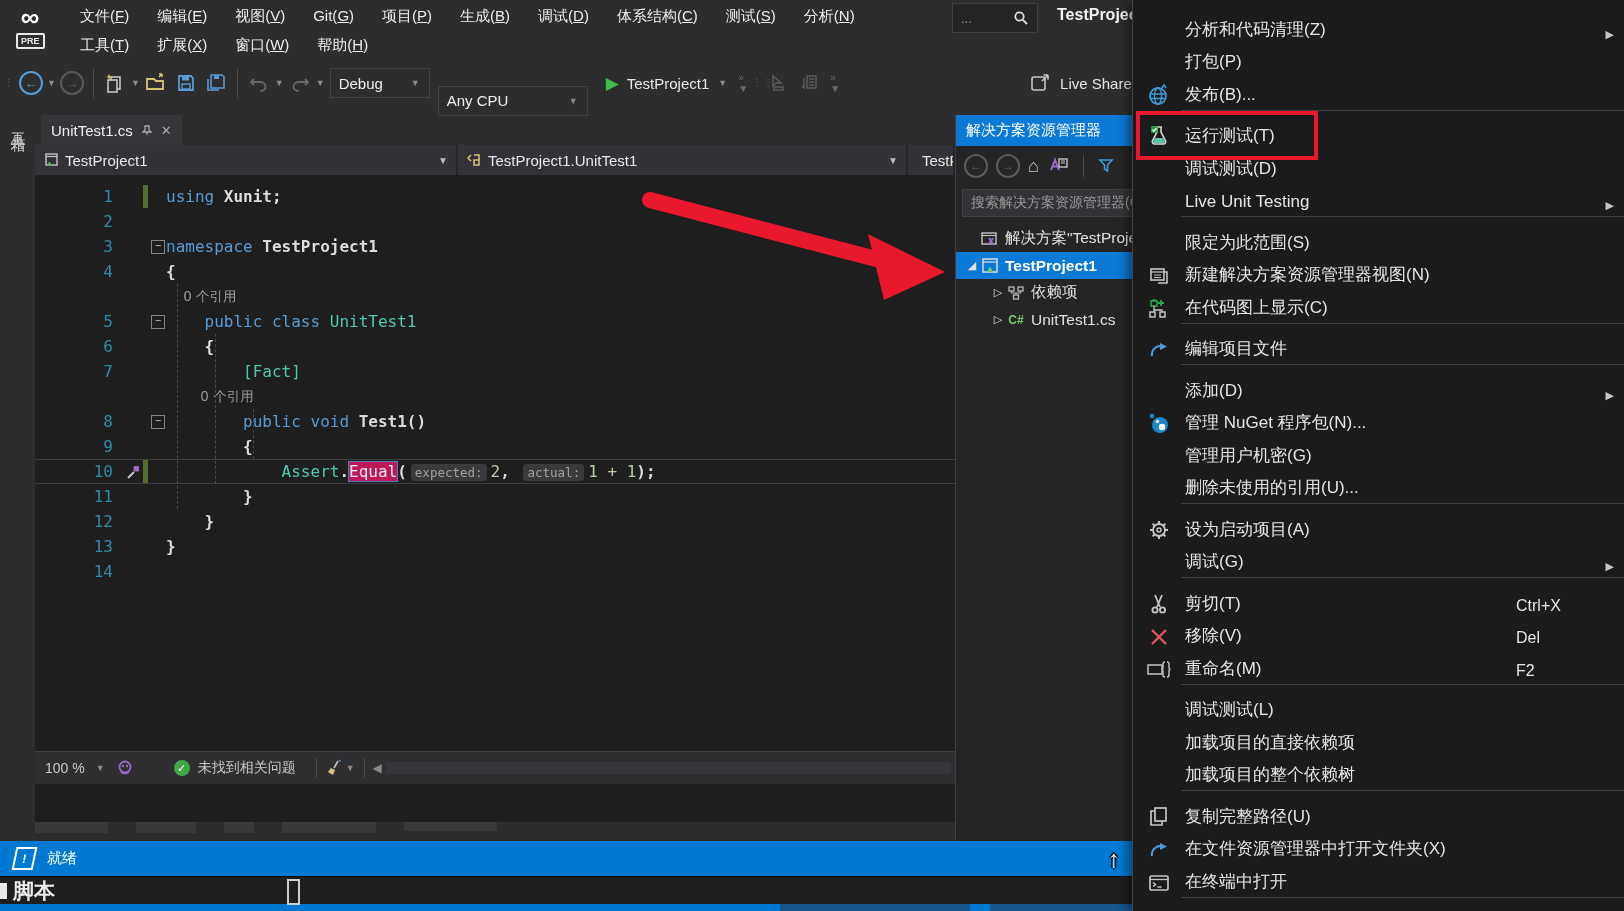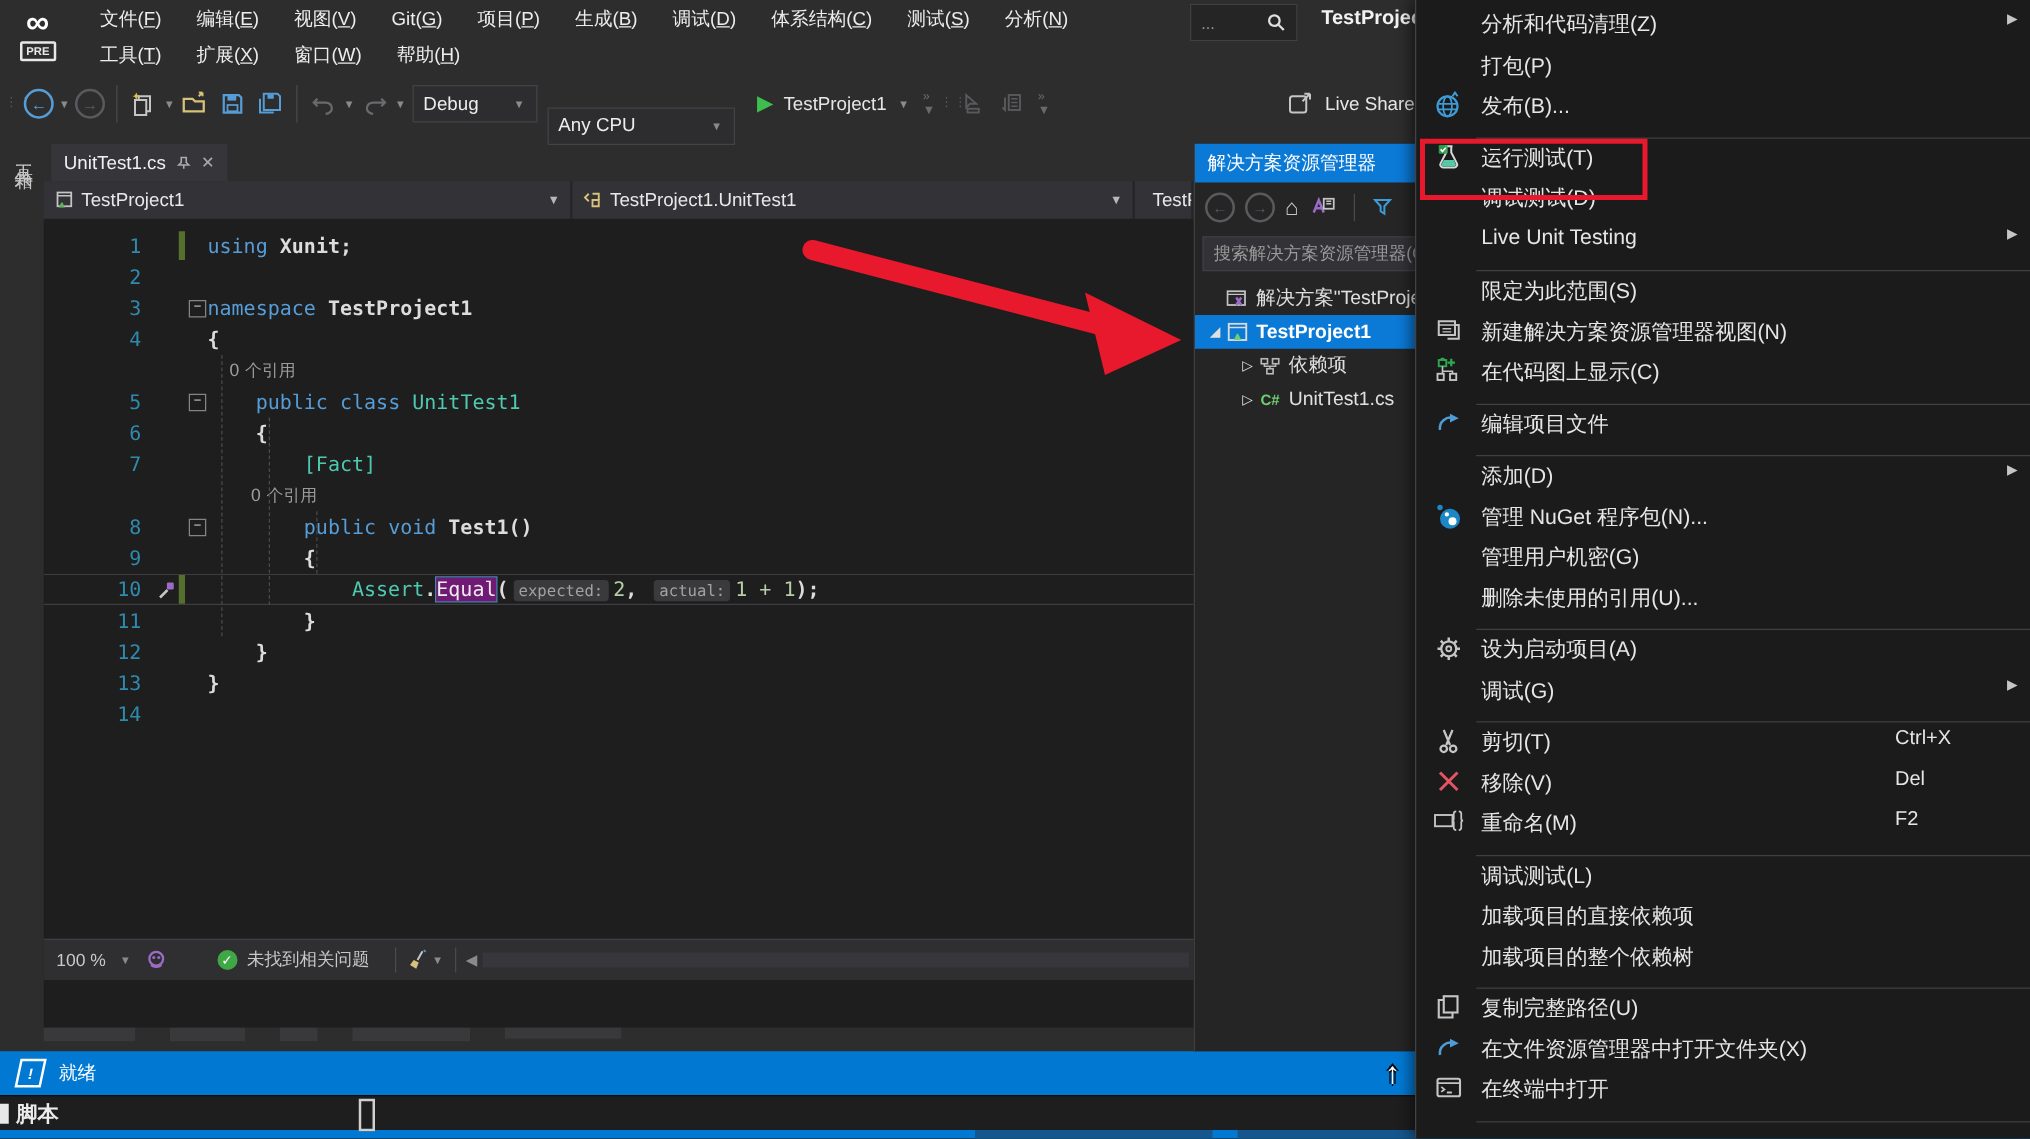--- a/index.html
+++ b/index.html
@@ -47,59 +47,59 @@
   .c-tool{width:18px;flex:none;}
   .c-chg{width:5px;height:23px;flex:none;margin-right:2px;}
   .c-chg.on{background:#54702C;}
   .c-fold{width:16px;flex:none;display:flex;align-items:center;justify-content:center;}
   .fold-box{width:12px;height:12px;border:1px solid #858585;color:#C8C8C8;font-size:10px;line-height:10px;text-align:center;background:#1E1E1E;}
   .c-code{white-space:pre;flex:1;}
   .tok-kw{color:#569CD6;}
   .tok-pl{color:#DCDCDC;font-weight:bold;}
   .tok-ty{color:#4EC9B0;}
   .tok-num{color:#B5CEA8;}
-  .tok-sel{background:#701a75;outline:1px solid #4B82B8;color:#ECECEC;}
+  .tok-sel{background:#be185d;outline:1px solid #4B82B8;color:#ECECEC;}
   .tok-hint{background:#3A3A3C;color:#A2A2A2;border-radius:3px;font-size:12.5px;padding:1px 4px;margin:0 4px;font-family:"DejaVu Sans Mono",monospace;}
   .crow.lens{color:#9B9B9B;font-family:"DejaVu Sans","Liberation Sans",sans-serif;font-size:13.5px;}
   .crow.current{box-shadow:inset 0 1px 0 #3E3E42, inset 0 -1px 0 #3E3E42;}
   .guide{position:absolute;border-left:1px dashed #4A4A4A;width:0;}
   #editor-bottom{left:0;top:636px;width:920px;height:32px;background:#2F2F32;display:flex;align-items:center;font-size:14px;color:#C8C8C8;border-top:1px solid #3F3F42;}
   #zoom-box{display:flex;align-items:center;gap:10px;padding:0 10px;}
   .check-circle{width:16px;height:16px;border-radius:50%;background:#3FA745;color:#fff;font-size:11px;display:flex;align-items:center;justify-content:center;}
   .vbar{width:1px;height:20px;background:#4A4A4E;margin:0 8px;}
   #hscroll{flex:1;height:12px;background:#37373B;margin:0 4px;}
   
   #bottom-tabs{left:35px;top:797px;width:900px;height:44px;display:flex;gap:28px;z-index:4;}
   .btab{display:flex;flex-direction:column;gap:6px;}
   .btab .lbl{font-size:15px;color:#D6D6D6;white-space:nowrap;}
   .btab .bar{height:11px;background:#39393C;}
   #statusbar{left:0;top:841px;width:1624px;height:35px;background:#0179D3;display:flex;align-items:center;z-index:6;color:#fff;}
   #fb-icon{width:17px;height:19px;border:2px solid #fff;transform:skewX(-12deg);margin:0 12px 0 14px;display:flex;align-items:center;justify-content:center;font-size:12px;font-weight:bold;}
   #cursor-up{left:1108px;top:845px;font-size:24px;font-weight:bold;color:#fff;z-index:7;
     text-shadow:-2px 0 0 #000,2px 0 0 #000,0 -2px 0 #000,0 2px 0 #000;}
   #script-strip{left:0;top:876px;width:1624px;height:28px;background:#1E1E1E;display:flex;align-items:center;z-index:6;border-top:1px solid #0c0c0c;}
   #script-chip{width:7px;height:16px;background:#E8E8E8;margin-right:6px;}
-  #script-label{font-size:17px;font-weight:bold;color:#ECECEC;}
+  #script-label{font-size:21px;font-weight:bold;color:#ECECEC;}
   #script-caret{left:287px;top:879px;width:9px;height:22px;border:2px solid #CFCFCF;background:#1E1E1E;z-index:7;}
   #bottom-blue{left:0;top:904px;width:1624px;height:7px;background:#0179D3;z-index:6;}
   .bb-seg{position:absolute;top:0;height:7px;background:#14568D;}
   
   #sol-exp{left:955px;top:115px;width:400px;height:726px;background:#252526;z-index:20;border-left:1px solid #3F3F42;}
   #se-title{left:0;top:0;width:400px;height:31px;background:#0B79D6;color:#fff;font-size:15px;display:flex;align-items:center;padding:0 10px;box-sizing:border-box;}
   #se-toolbar{left:0;top:33px;width:400px;height:36px;display:flex;align-items:center;gap:8px;padding:0 8px;color:#C5C5C5;}
   .se-circ{width:20px;height:20px;border-radius:50%;border:2px solid #5A5A5E;color:#5A5A5E;font-size:12px;display:flex;align-items:center;justify-content:center;}
   #se-search{left:6px;top:74px;width:390px;height:28px;background:#333337;border:1px solid #3F3F46;color:#9A9A9A;font-size:14px;display:flex;align-items:center;padding:0 8px;box-sizing:border-box;white-space:nowrap;overflow:hidden;}
   #se-tree{left:0;top:110px;width:400px;}
   .trow{height:27px;display:flex;align-items:center;font-size:15.5px;color:#E0E0E0;white-space:nowrap;overflow:hidden;}
   .trow.selected{background:#0B79D6;color:#fff;font-weight:bold;}
   .t-exp{width:16px;text-align:center;font-size:11px;color:#E0E0E0;flex:none;}
   .t-ico{width:20px;flex:none;display:flex;justify-content:center;margin-right:5px;}
   
   #ctx-menu{left:1132px;top:0;width:492px;height:911px;background:#1B1B1C;border-left:1px solid #434346;z-index:50;box-shadow:-4px 0 10px rgba(0,0,0,.45);padding-top:8px;box-sizing:border-box;}
-  .mi{height:32.5px;display:flex;align-items:flex-start;position:relative;}
+  .mi{height:32.5px;display:flex;align-items:flex-end;position:relative;}
   .mi .ico{width:52px;flex:none;display:flex;justify-content:center;}
   .mi .lbl{font-size:17px;color:#E6E6E6;white-space:nowrap;}
   .mi .sc{position:absolute;left:383px;font-size:16px;color:#E6E6E6;}
   .mi .sub{position:absolute;right:10px;color:#C5C5C5;font-size:11px;}
   .msep{height:1px;background:#3F3F44;margin:4px 0 4px 48px;}
   
   #red-box{left:1136px;top:111px;width:174px;height:41px;border:4px solid #E8192C;z-index:60;}
   #arrow-svg{left:0;top:0;z-index:40;pointer-events:none;}
   svg.icon{display:block;}
 </style>

